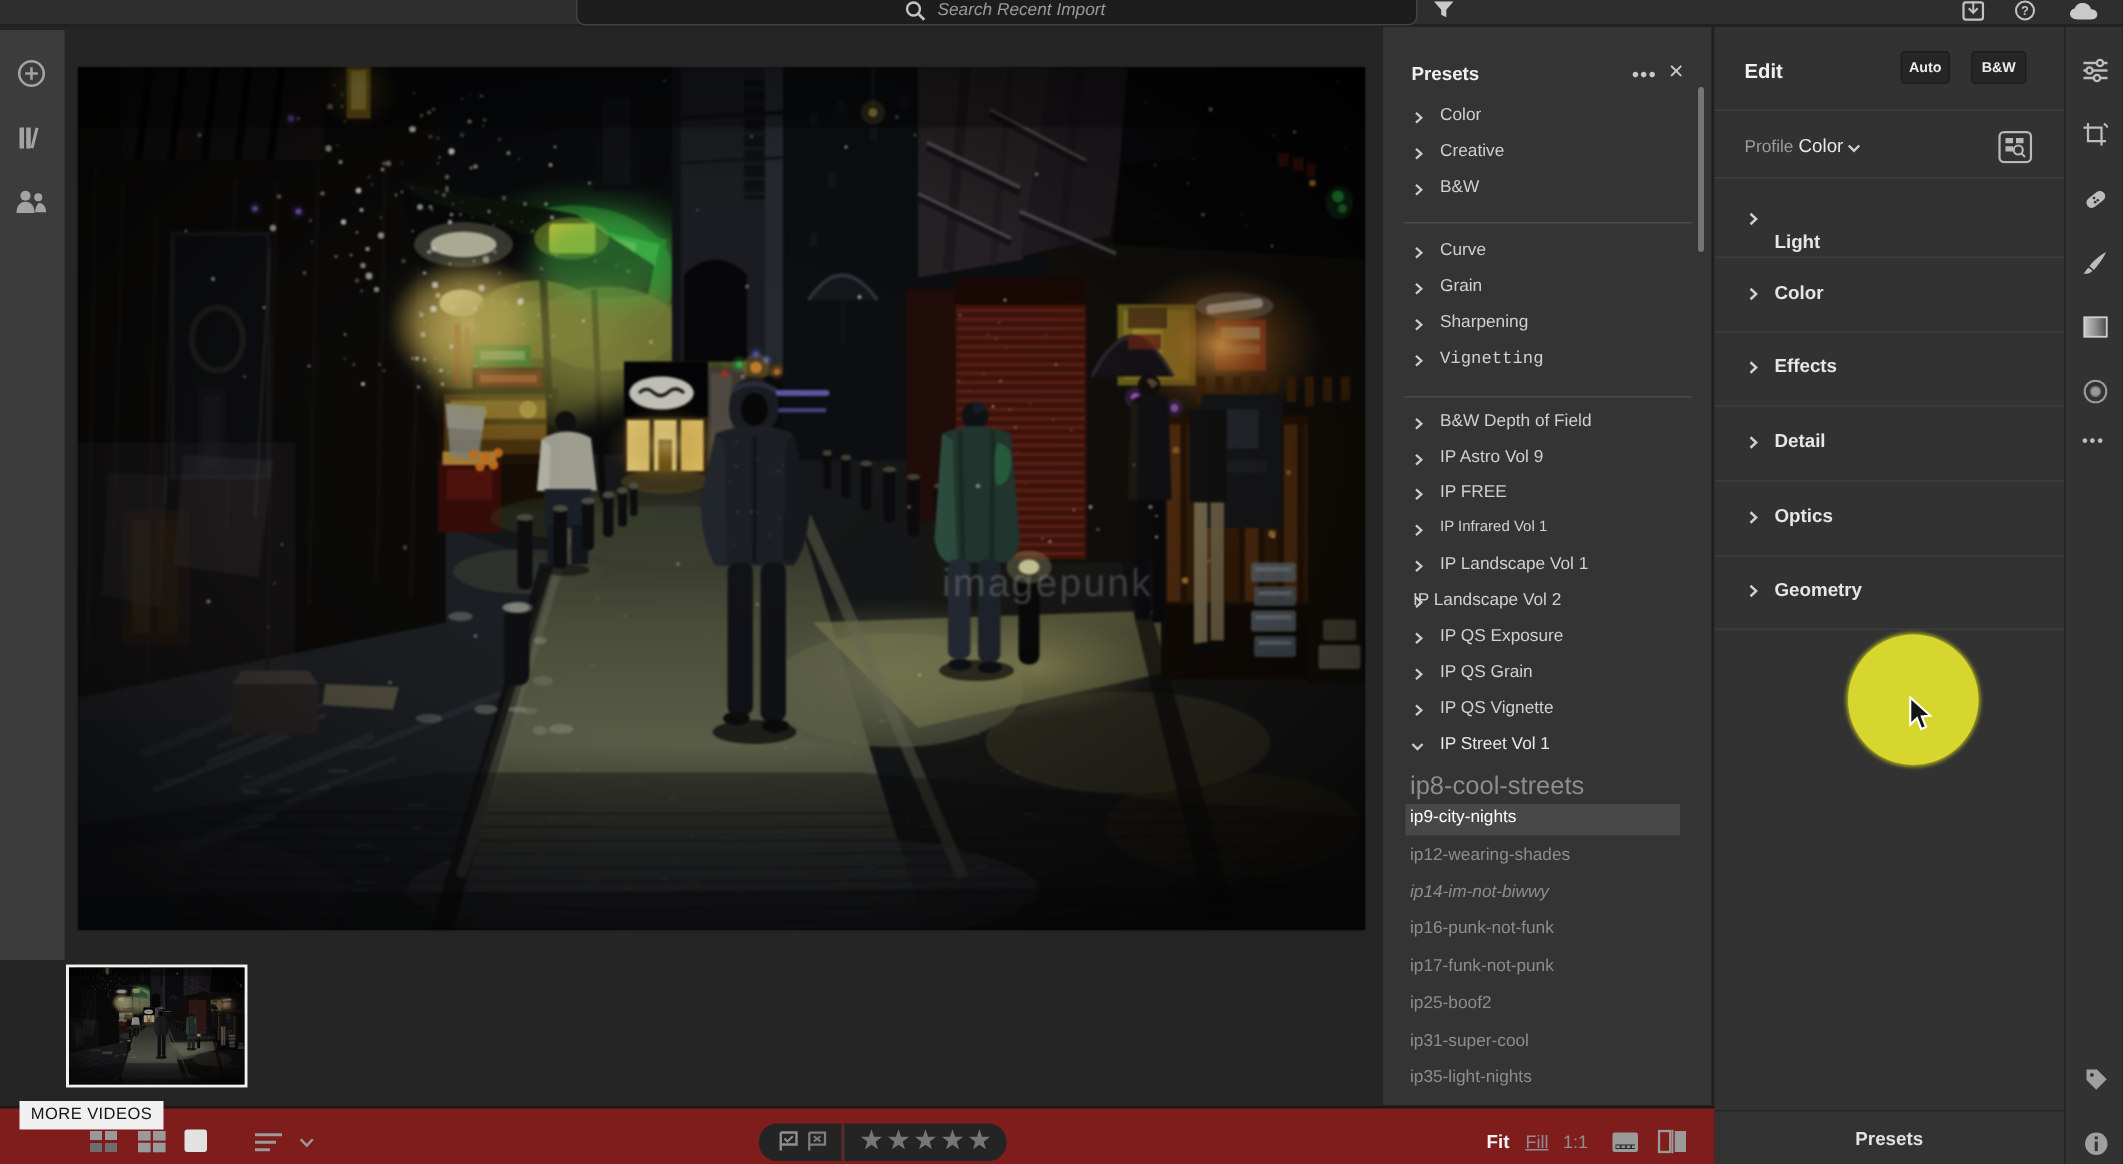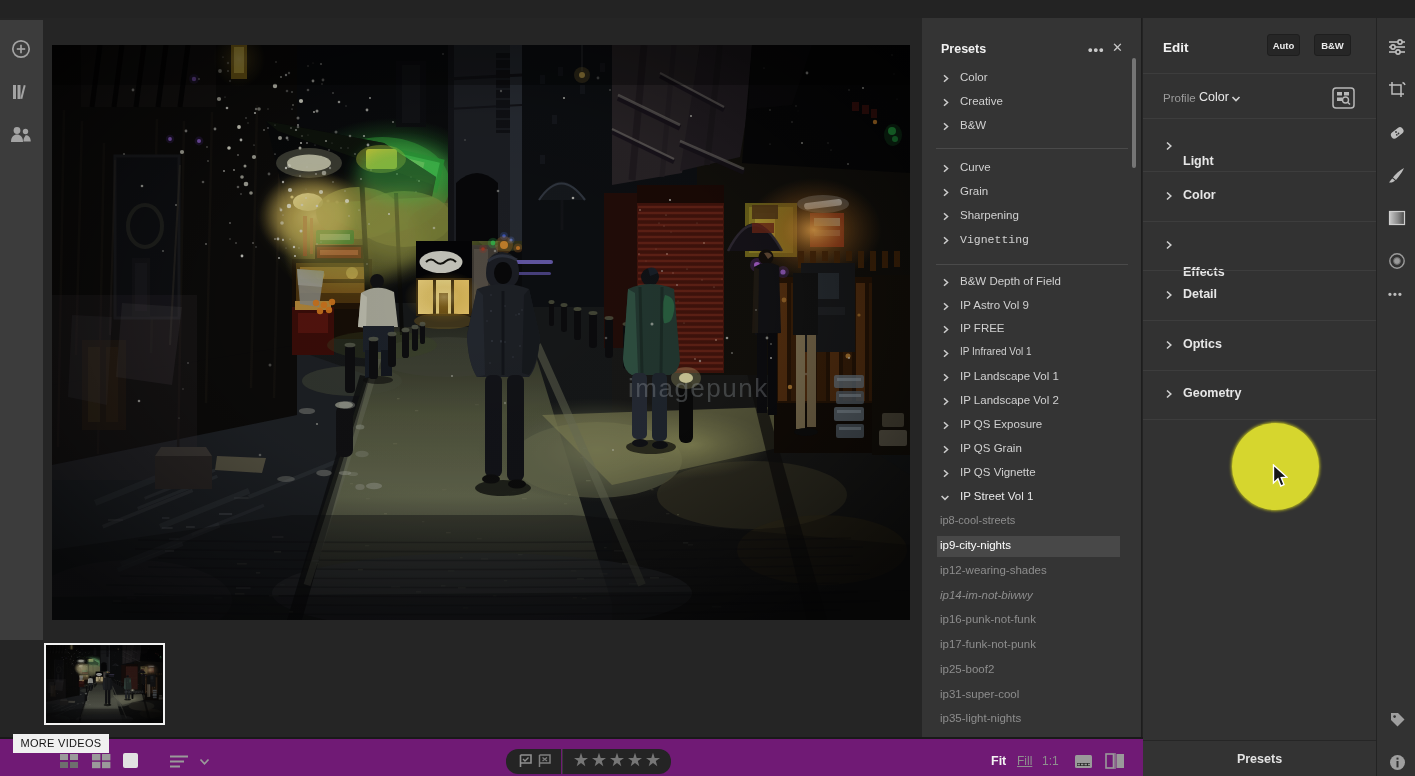--- a/index.html
+++ b/index.html
@@ -19,21 +19,21 @@
   #presets { left:922px; top:18px; width:220px; height:719px; background:#343434; border-right:1px solid #1d1d1d; }
 
   
   #editp { left:1143px; top:18px; width:233px; height:722px; background:#323232; }
   .ediv { position:absolute; left:0; width:233px; height:1px; background:#3d3d3d; }
 
   
   #rstrip { left:1376px; top:18px; width:39px; height:758px; background:#323232; border-left:1px solid #232323; }
 
   
-  #btoolbar { left:0; top:737px; width:1143px; height:39px; background:#701a75; border-top:2px solid #191919; }
+  #btoolbar { left:0; top:737px; width:1143px; height:39px; background:#7f1d1d; border-top:2px solid #191919; }
   #presetsbtn { left:1143px; top:740px; width:233px; height:36px; background:#333333; border-top:1px solid #262626; color:#e2e2e2; font-size:12.5px; font-weight:bold; text-align:center; line-height:36px; }
 
   
   #photo { left:52px; top:45px; width:858px; height:575px; background:#0a0b0d; }
   #thumb { left:44px; top:643px; width:121px; height:82px; border:2px solid #f1f1f1; background:#0a0b0d; overflow:hidden; }
   #thumb svg { filter: saturate(.5) brightness(.85) blur(0.5px); }
   #photo > svg { filter: blur(0.55px); }
   #morev { left:13px; top:734px; width:96px; height:19px; background:#f0f0f0; color:#141414; font-size:11px; line-height:19px; text-align:center; letter-spacing:.3px; }
 </style>
 </head>
@@ -52,20 +52,42 @@
         <rect x="6.5" y="3" width="3" height="14"></rect>
         <rect x="11" y="3" width="2" height="14" transform="rotate(14 12 10)"></rect>
       </svg>
     <svg class="abs" style="left:10px;top:105px;" width="22" height="20" viewBox="0 0 22 20" fill="#a3a3a3">
         <circle cx="7" cy="5.5" r="3.4"></circle>
         <path d="M1 17 C1 11.5 4 9.5 7 9.5 C10 9.5 13 11.5 13 17 Z"></path>
         <circle cx="15.5" cy="6.5" r="2.7"></circle>
         <path d="M13.4 16.5 C13.6 12 16 10.3 15.8 10.3 C18.3 10.3 20.6 12 20.8 16.5 Z"></path>
       </svg>
   </div>
+  <div class="abs" id="topbar">
+    <div class="abs" id="searchbox"></div>
+    <div class="abs" id="searchtxt">Search Recent Import</div>
+    <svg class="abs" style="left:603px;top:0px;" width="15" height="15" viewBox="0 0 15 15" fill="none">
+        <circle cx="6" cy="6" r="4.3" stroke="#c2c2c2" stroke-width="1.6"></circle>
+        <line x1="9.2" y1="9.2" x2="13.2" y2="13.2" stroke="#c2c2c2" stroke-width="1.8"></line>
+      </svg>
+    <svg class="abs" style="left:955px;top:0px;" width="15" height="13" viewBox="0 0 15 13">
+        <path d="M1 1 L14 1 L9.2 6.5 L9.2 11.5 L5.8 9.8 L5.8 6.5 Z" fill="#c9c9c9"></path>
+      </svg>
+    <svg class="abs" style="left:1308px;top:0px;" width="15" height="14" viewBox="0 0 15 14" fill="none" stroke="#c2c2c2" stroke-width="1.5">
+        <rect x="1" y="1.5" width="13" height="11.5" rx="1.5"></rect>
+        <path d="M4.5 5.5 L7.5 8.5 L10.5 5.5 M7.5 8.5 L7.5 1" stroke-width="1.3"></path>
+      </svg>
+    <svg class="abs" style="left:1343px;top:0px;" width="14" height="14" viewBox="0 0 14 14">
+        <circle cx="7" cy="7" r="6" fill="none" stroke="#c2c2c2" stroke-width="1.4"></circle>
+        <text x="7" y="10" font-size="8.5" font-weight="bold" fill="#c2c2c2" text-anchor="middle" font-family="Liberation Sans">?</text>
+      </svg>
+    <svg class="abs" style="left:1379px;top:1px;" width="22" height="13" viewBox="0 0 22 13">
+        <path d="M6 12 C3 12 1 10.4 1 8.2 C1 6.3 2.4 5 4.2 4.7 C4.8 2.3 7 1 9.4 1 C12.3 1 14.6 2.8 15 5.2 C17.4 5.2 19.2 6.6 19.2 8.7 C19.2 10.7 17.5 12 15.2 12 Z" fill="#c9c9c9"></path>
+      </svg>
+  </div>
   <div class="abs" id="presets">
     <div class="abs" style="left:19px;top:24px;color:#f0f0f0;font-size:12.5px;font-weight:bold;">Presets</div>
     <div class="abs" style="left:166px;top:24px;color:#c8c8c8;font-size:13px;letter-spacing:1px;font-weight:bold;">•••</div>
     <div class="abs" style="left:190px;top:22px;color:#c8c8c8;font-size:13px;">✕</div>
     <svg class="abs" style="left:19px;top:56px;" width="9" height="9" viewBox="0 0 9 9">
         <path d="M3 1.2 L6.6 4.5 L3 7.8" stroke="#cccccc" stroke-width="1.5" fill="none"></path>
       </svg>
     <div class="abs" style="left:38px;top:53px;color:#d0d0d0;font-size:11.5px;white-space:nowrap;">Color</div>
     <svg class="abs" style="left:19px;top:80px;" width="9" height="9" viewBox="0 0 9 9">
         <path d="M3 1.2 L6.6 4.5 L3 7.8" stroke="#cccccc" stroke-width="1.5" fill="none"></path>
@@ -107,41 +129,41 @@
         <path d="M3 1.2 L6.6 4.5 L3 7.8" stroke="#cccccc" stroke-width="1.5" fill="none"></path>
       </svg>
     <div class="abs" style="left:38px;top:328px;color:#d0d0d0;font-size:10px;white-space:nowrap;">IP Infrared Vol 1</div>
     <svg class="abs" style="left:19px;top:355px;" width="9" height="9" viewBox="0 0 9 9">
         <path d="M3 1.2 L6.6 4.5 L3 7.8" stroke="#cccccc" stroke-width="1.5" fill="none"></path>
       </svg>
     <div class="abs" style="left:38px;top:352px;color:#d0d0d0;font-size:11.5px;white-space:nowrap;">IP Landscape Vol 1</div>
     <svg class="abs" style="left:19px;top:379px;" width="9" height="9" viewBox="0 0 9 9">
         <path d="M3 1.2 L6.6 4.5 L3 7.8" stroke="#cccccc" stroke-width="1.5" fill="none"></path>
       </svg>
-    <div class="abs" style="left:38px;top:376px;color:#d0d0d0;font-size:11.5px;white-space:nowrap;">IP Landscape Vol 2</div>
+    <div class="abs" style="left:20px;top:376px;color:#d0d0d0;font-size:11.5px;white-space:nowrap;">IP Landscape Vol 2</div>
     <svg class="abs" style="left:19px;top:403px;" width="9" height="9" viewBox="0 0 9 9">
         <path d="M3 1.2 L6.6 4.5 L3 7.8" stroke="#cccccc" stroke-width="1.5" fill="none"></path>
       </svg>
     <div class="abs" style="left:38px;top:400px;color:#d0d0d0;font-size:11.5px;white-space:nowrap;">IP QS Exposure</div>
     <svg class="abs" style="left:19px;top:427px;" width="9" height="9" viewBox="0 0 9 9">
         <path d="M3 1.2 L6.6 4.5 L3 7.8" stroke="#cccccc" stroke-width="1.5" fill="none"></path>
       </svg>
     <div class="abs" style="left:38px;top:424px;color:#d0d0d0;font-size:11.5px;white-space:nowrap;">IP QS Grain</div>
     <svg class="abs" style="left:19px;top:451px;" width="9" height="9" viewBox="0 0 9 9">
         <path d="M3 1.2 L6.6 4.5 L3 7.8" stroke="#cccccc" stroke-width="1.5" fill="none"></path>
       </svg>
     <div class="abs" style="left:38px;top:448px;color:#d0d0d0;font-size:11.5px;white-space:nowrap;">IP QS Vignette</div>
     <div class="abs" style="left:14px;top:129.5px;width:192px;height:1px;background:#4a4a4a;"></div>
     <div class="abs" style="left:14px;top:245.5px;width:192px;height:1px;background:#4a4a4a;"></div>
     <svg class="abs" style="left:18px;top:475px;" width="10" height="9" viewBox="0 0 10 9">
         <path d="M1.6 3 L5 6.4 L8.4 3" stroke="#cccccc" stroke-width="1.5" fill="none"></path>
       </svg>
     <div class="abs" style="left:38px;top:472px;color:#e8e8e8;font-size:11.5px;white-space:nowrap;">IP Street Vol 1</div>
     <div class="abs" style="left:15px;top:518px;width:183px;height:21px;background:#484848;"></div>
-    <div class="abs" style="left:18px;top:496px;color:#8d8d8d;font-size:11px;white-space:nowrap;">ip8-cool-streets</div>
+    <div class="abs" style="left:18px;top:496px;color:#8d8d8d;font-size:17px;white-space:nowrap;">ip8-cool-streets</div>
     <div class="abs" style="left:18px;top:521px;color:#ffffff;font-size:11.5px;white-space:nowrap;">ip9-city-nights</div>
     <div class="abs" style="left:18px;top:546px;color:#8d8d8d;font-size:11.5px;white-space:nowrap;">ip12-wearing-shades</div>
     <div class="abs" style="left:18px;top:571px;color:#8d8d8d;font-size:11.5px;white-space:nowrap;font-style:italic;">ip14-im-not-biwwy</div>
     <div class="abs" style="left:18px;top:595px;color:#8d8d8d;font-size:11.5px;white-space:nowrap;">ip16-punk-not-funk</div>
     <div class="abs" style="left:18px;top:620px;color:#8d8d8d;font-size:11.5px;white-space:nowrap;">ip17-funk-not-punk</div>
     <div class="abs" style="left:18px;top:645px;color:#8d8d8d;font-size:11.5px;white-space:nowrap;">ip25-boof2</div>
     <div class="abs" style="left:18px;top:670px;color:#8d8d8d;font-size:11.5px;white-space:nowrap;">ip31-super-cool</div>
     <div class="abs" style="left:18px;top:694px;color:#8d8d8d;font-size:11.5px;white-space:nowrap;">ip35-light-nights</div>
     <div class="abs" style="left:210px;top:40px;width:4px;height:110px;background:#757575;border-radius:2px;"></div>
   </div>
@@ -168,21 +190,21 @@
         <path d="M3 1.5 L6.8 5 L3 8.5" stroke="#cfcfcf" stroke-width="1.6" fill="none"></path>
       </svg>
     <div class="abs" style="left:40px;top:120px;color:#e6e6e6;font-size:12.5px;font-weight:bold;margin-top:16px;">Light</div>
     <svg class="abs" style="left:21px;top:173px;" width="9" height="10" viewBox="0 0 9 10">
         <path d="M3 1.5 L6.8 5 L3 8.5" stroke="#cfcfcf" stroke-width="1.6" fill="none"></path>
       </svg>
     <div class="abs" style="left:40px;top:170px;color:#e6e6e6;font-size:12.5px;font-weight:bold;">Color</div>
     <svg class="abs" style="left:21px;top:222px;" width="9" height="10" viewBox="0 0 9 10">
         <path d="M3 1.5 L6.8 5 L3 8.5" stroke="#cfcfcf" stroke-width="1.6" fill="none"></path>
       </svg>
-    <div class="abs" style="left:40px;top:219px;color:#e6e6e6;font-size:12.5px;font-weight:bold;margin-top:28px;">Effects</div>
+    <div class="abs" style="left:40px;top:219px;color:#e6e6e6;font-size:12.5px;font-weight:bold;">Effects</div>
     <svg class="abs" style="left:21px;top:272px;" width="9" height="10" viewBox="0 0 9 10">
         <path d="M3 1.5 L6.8 5 L3 8.5" stroke="#cfcfcf" stroke-width="1.6" fill="none"></path>
       </svg>
     <div class="abs" style="left:40px;top:269px;color:#e6e6e6;font-size:12.5px;font-weight:bold;">Detail</div>
     <svg class="abs" style="left:21px;top:322px;" width="9" height="10" viewBox="0 0 9 10">
         <path d="M3 1.5 L6.8 5 L3 8.5" stroke="#cfcfcf" stroke-width="1.6" fill="none"></path>
       </svg>
     <div class="abs" style="left:40px;top:319px;color:#e6e6e6;font-size:12.5px;font-weight:bold;">Optics</div>
     <svg class="abs" style="left:21px;top:371px;" width="9" height="10" viewBox="0 0 9 10">
         <path d="M3 1.5 L6.8 5 L3 8.5" stroke="#cfcfcf" stroke-width="1.6" fill="none"></path>

